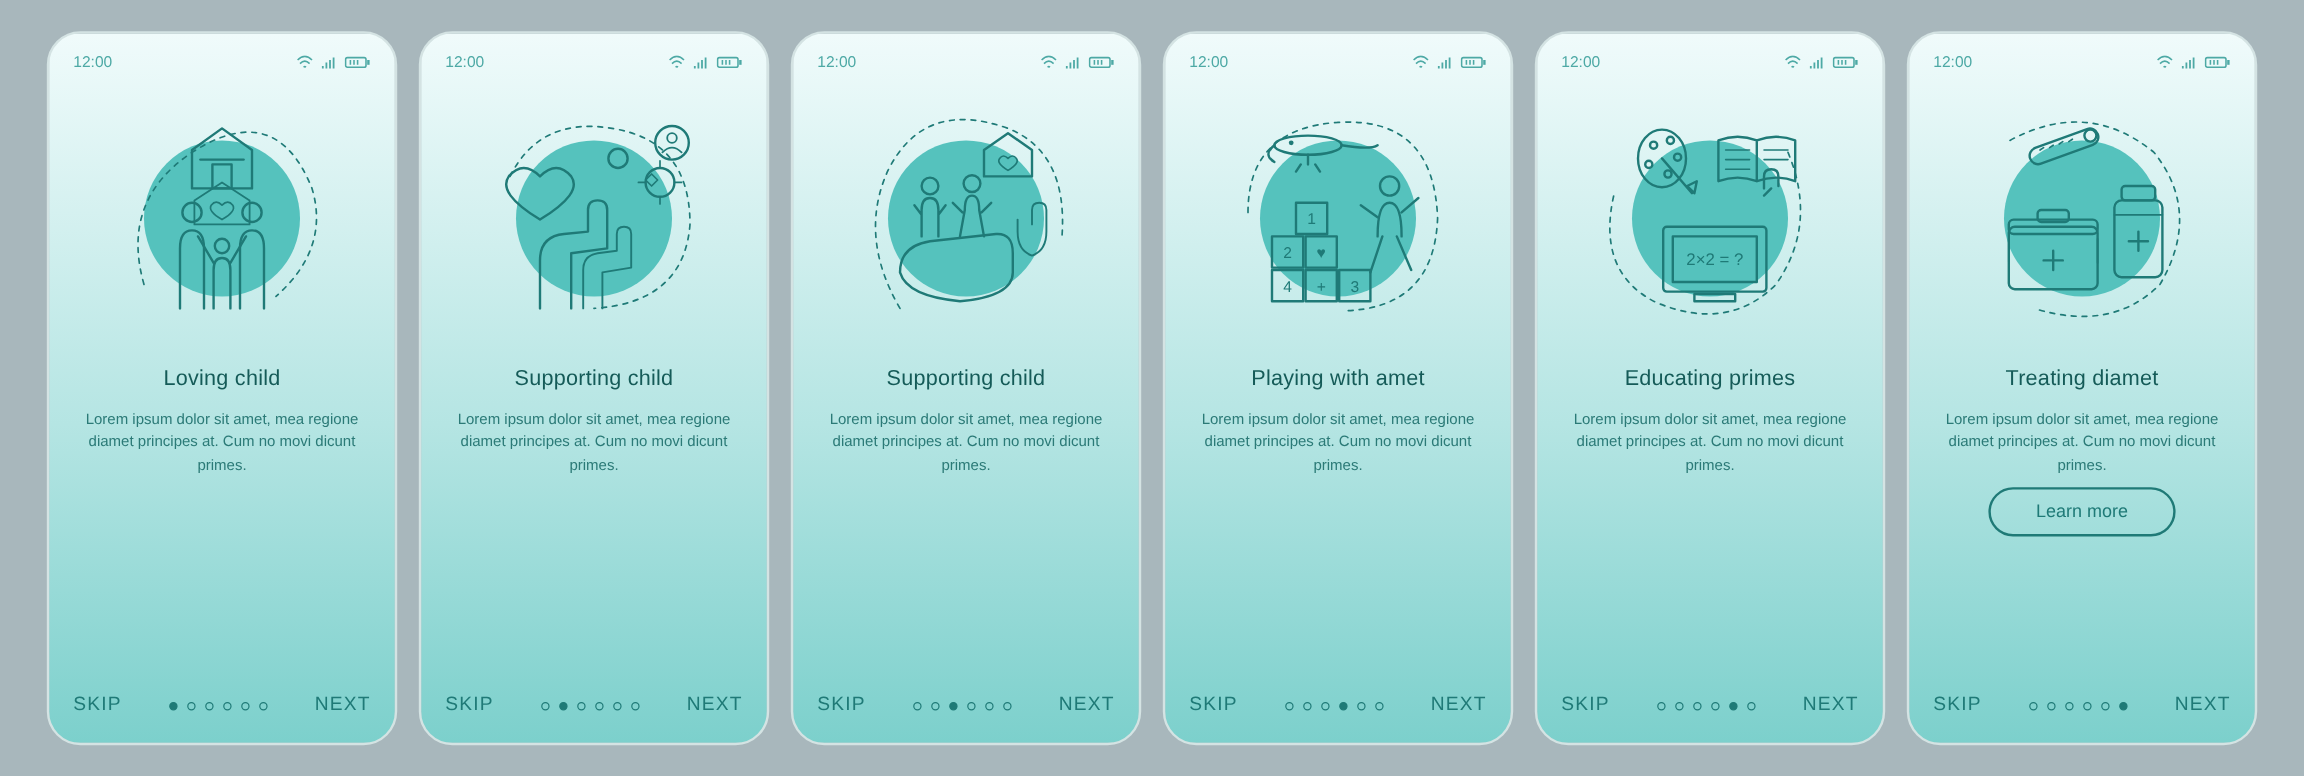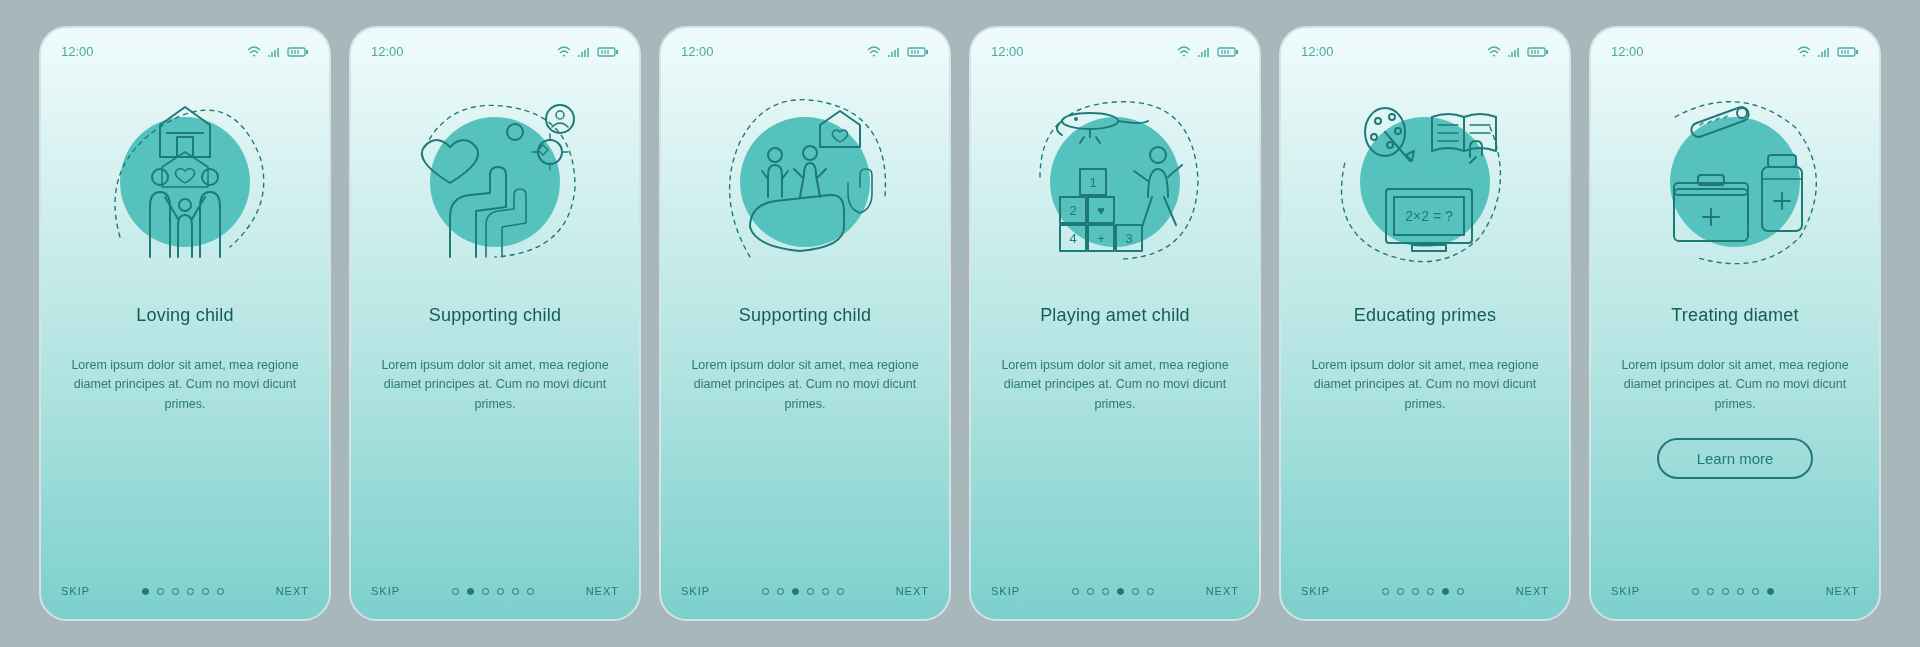--- a/index.html
+++ b/index.html
@@ -73,39 +73,39 @@
     font-weight: 400;
     color: #155b58;
     margin-top: 18px;
     letter-spacing: 0.2px;
   }
   .desc {
     text-align: center;
     font-size: 12.5px;
     line-height: 1.55;
     color: #2b7a77;
-    margin-top: 30px;
+    margin-top: 14px;
     padding: 0 6px;
   }
   .learnmore {
-    margin: 24px auto 0 auto;
+    margin: 8px auto 0 auto;
     border: 2px solid #1f7a77;
     color: #1f7a77;
     background: transparent;
     border-radius: 999px;
     padding: 10px 38px;
     font-size: 15px;
     cursor: pointer;
   }
   .footer {
     margin-top: auto;
     display: flex;
     align-items: center;
     justify-content: space-between;
-    font-size: 11px;
+    font-size: 16px;
     letter-spacing: 1px;
     color: #1f7a77;
   }
   .dots { display: flex; gap: 8px; align-items: center; }
   .dot {
     width: 7px; height: 7px; border-radius: 50%;
     border: 1.5px solid #1f7a77;
     background: transparent;
   }
   .dot.active { background: #1f7a77; }
@@ -331,21 +331,21 @@
             <text x="71" y="146">+</text>
             <text x="99" y="146">3</text>
         </g>
         <g class="ico-line">
           <circle cx="128" cy="58" r="8"></circle>
             <path d="M118 100 Q118 72 128 72 Q138 72 138 100 M118 84 L104 74 M138 80 L152 68 M122 100 L112 130 M134 100 L146 128"></path>
         </g>
       </svg>
     </div>
   </div>
-  <h2 class="title">Playing amet child</h2>
+  <h2 class="title">Playing with amet</h2>
   <p class="desc">Lorem ipsum dolor sit amet, mea regione diamet principes at. Cum no movi dicunt primes.</p>
   <div class="footer">
     <span class="skip">SKIP</span>
     <span class="dots">
       <span class="dot"></span>
         <span class="dot"></span>
         <span class="dot"></span>
         <span class="dot active"></span>
         <span class="dot"></span>
         <span class="dot"></span>

